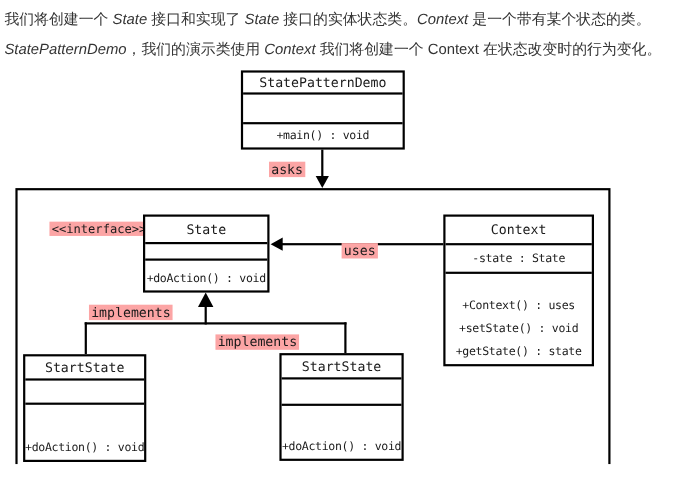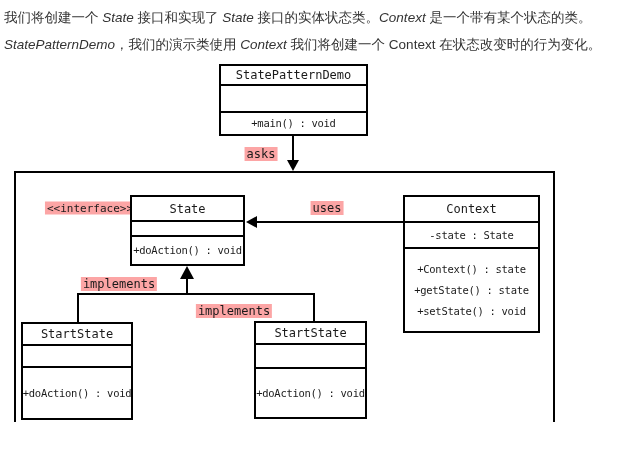--- a/index.html
+++ b/index.html
@@ -18,21 +18,21 @@
   .intro .it { font-style:italic; }
   
   .uml {
     position:absolute; border:2px solid #000; background:#fff;
     display:flex; flex-direction:column;
   }
   .uml .row { display:flex; align-items:center; justify-content:center; }
   .uml .row.sep { border-top:2px solid #000; }
   .uml .title { font-size:12px; }
   .uml .attrs, .uml .methods { font-size:10.5px; letter-spacing:-0.3px; }
-  .uml .methods { flex:1; flex-direction:column; line-height:21px; }
+  .uml .methods { flex:1; flex-direction:column; line-height:21px;justify-content:flex-end; }
   .uml .methods div { white-space:nowrap; }
   
   .ln { position:absolute; background:#000; }
   .ah { position:absolute; width:0; height:0; }
   .ah.down  { border-left:6px solid transparent; border-right:6px solid transparent; border-top:11px solid #000; }
   .ah.left  { border-top:6px solid transparent; border-bottom:6px solid transparent; border-right:11px solid #000; }
   .ah.up    { border-left:7px solid transparent; border-right:7px solid transparent; border-bottom:13px solid #000; }
   
   .lbl {
     position:absolute; transform:translate(-50%,-50%);
@@ -78,29 +78,29 @@
     <div class="row attrs sep" style="height:15px"></div>
     <div class="row methods sep">
       <div>+doAction() : void</div>
     </div>
   </div>
 
   <div class="uml" style="left:403px;top:195px;width:137px;height:138px">
     <div class="row title" style="height:24px">Context</div>
     <div class="row attrs sep" style="height:26px">-state : State</div>
     <div class="row methods sep">
-      <div>+Context() : state</div>
+      <div>+Context() : uses</div>
+      <div>+setState() : void</div>
       <div>+getState() : state</div>
-      <div>+setState() : void</div>
     </div>
   </div>
 
   <div class="ln" style="left:252px;top:221px;width:151px;height:2px"></div>
   <div class="ah left" style="left:246px;top:216px"></div>
-  <div class="lbl" style="left:327px;top:208px">uses</div>
+  <div class="lbl" style="left:327px;top:228px">uses</div>
 
   <div class="ah up" style="left:180px;top:266px"></div>
   <div class="ln" style="left:186px;top:277px;width:2px;height:18px"></div>
   <div class="ln" style="left:77px;top:293px;width:238px;height:2px"></div>
   <div class="ln" style="left:77px;top:293px;width:2px;height:29px"></div>
   <div class="ln" style="left:313px;top:293px;width:2px;height:29px"></div>
   <div class="lbl" style="left:119px;top:284px">implements</div>
   <div class="lbl" style="left:234px;top:311px">implements</div>
 
   <div class="uml" style="left:21px;top:322px;width:112px;height:98px">

